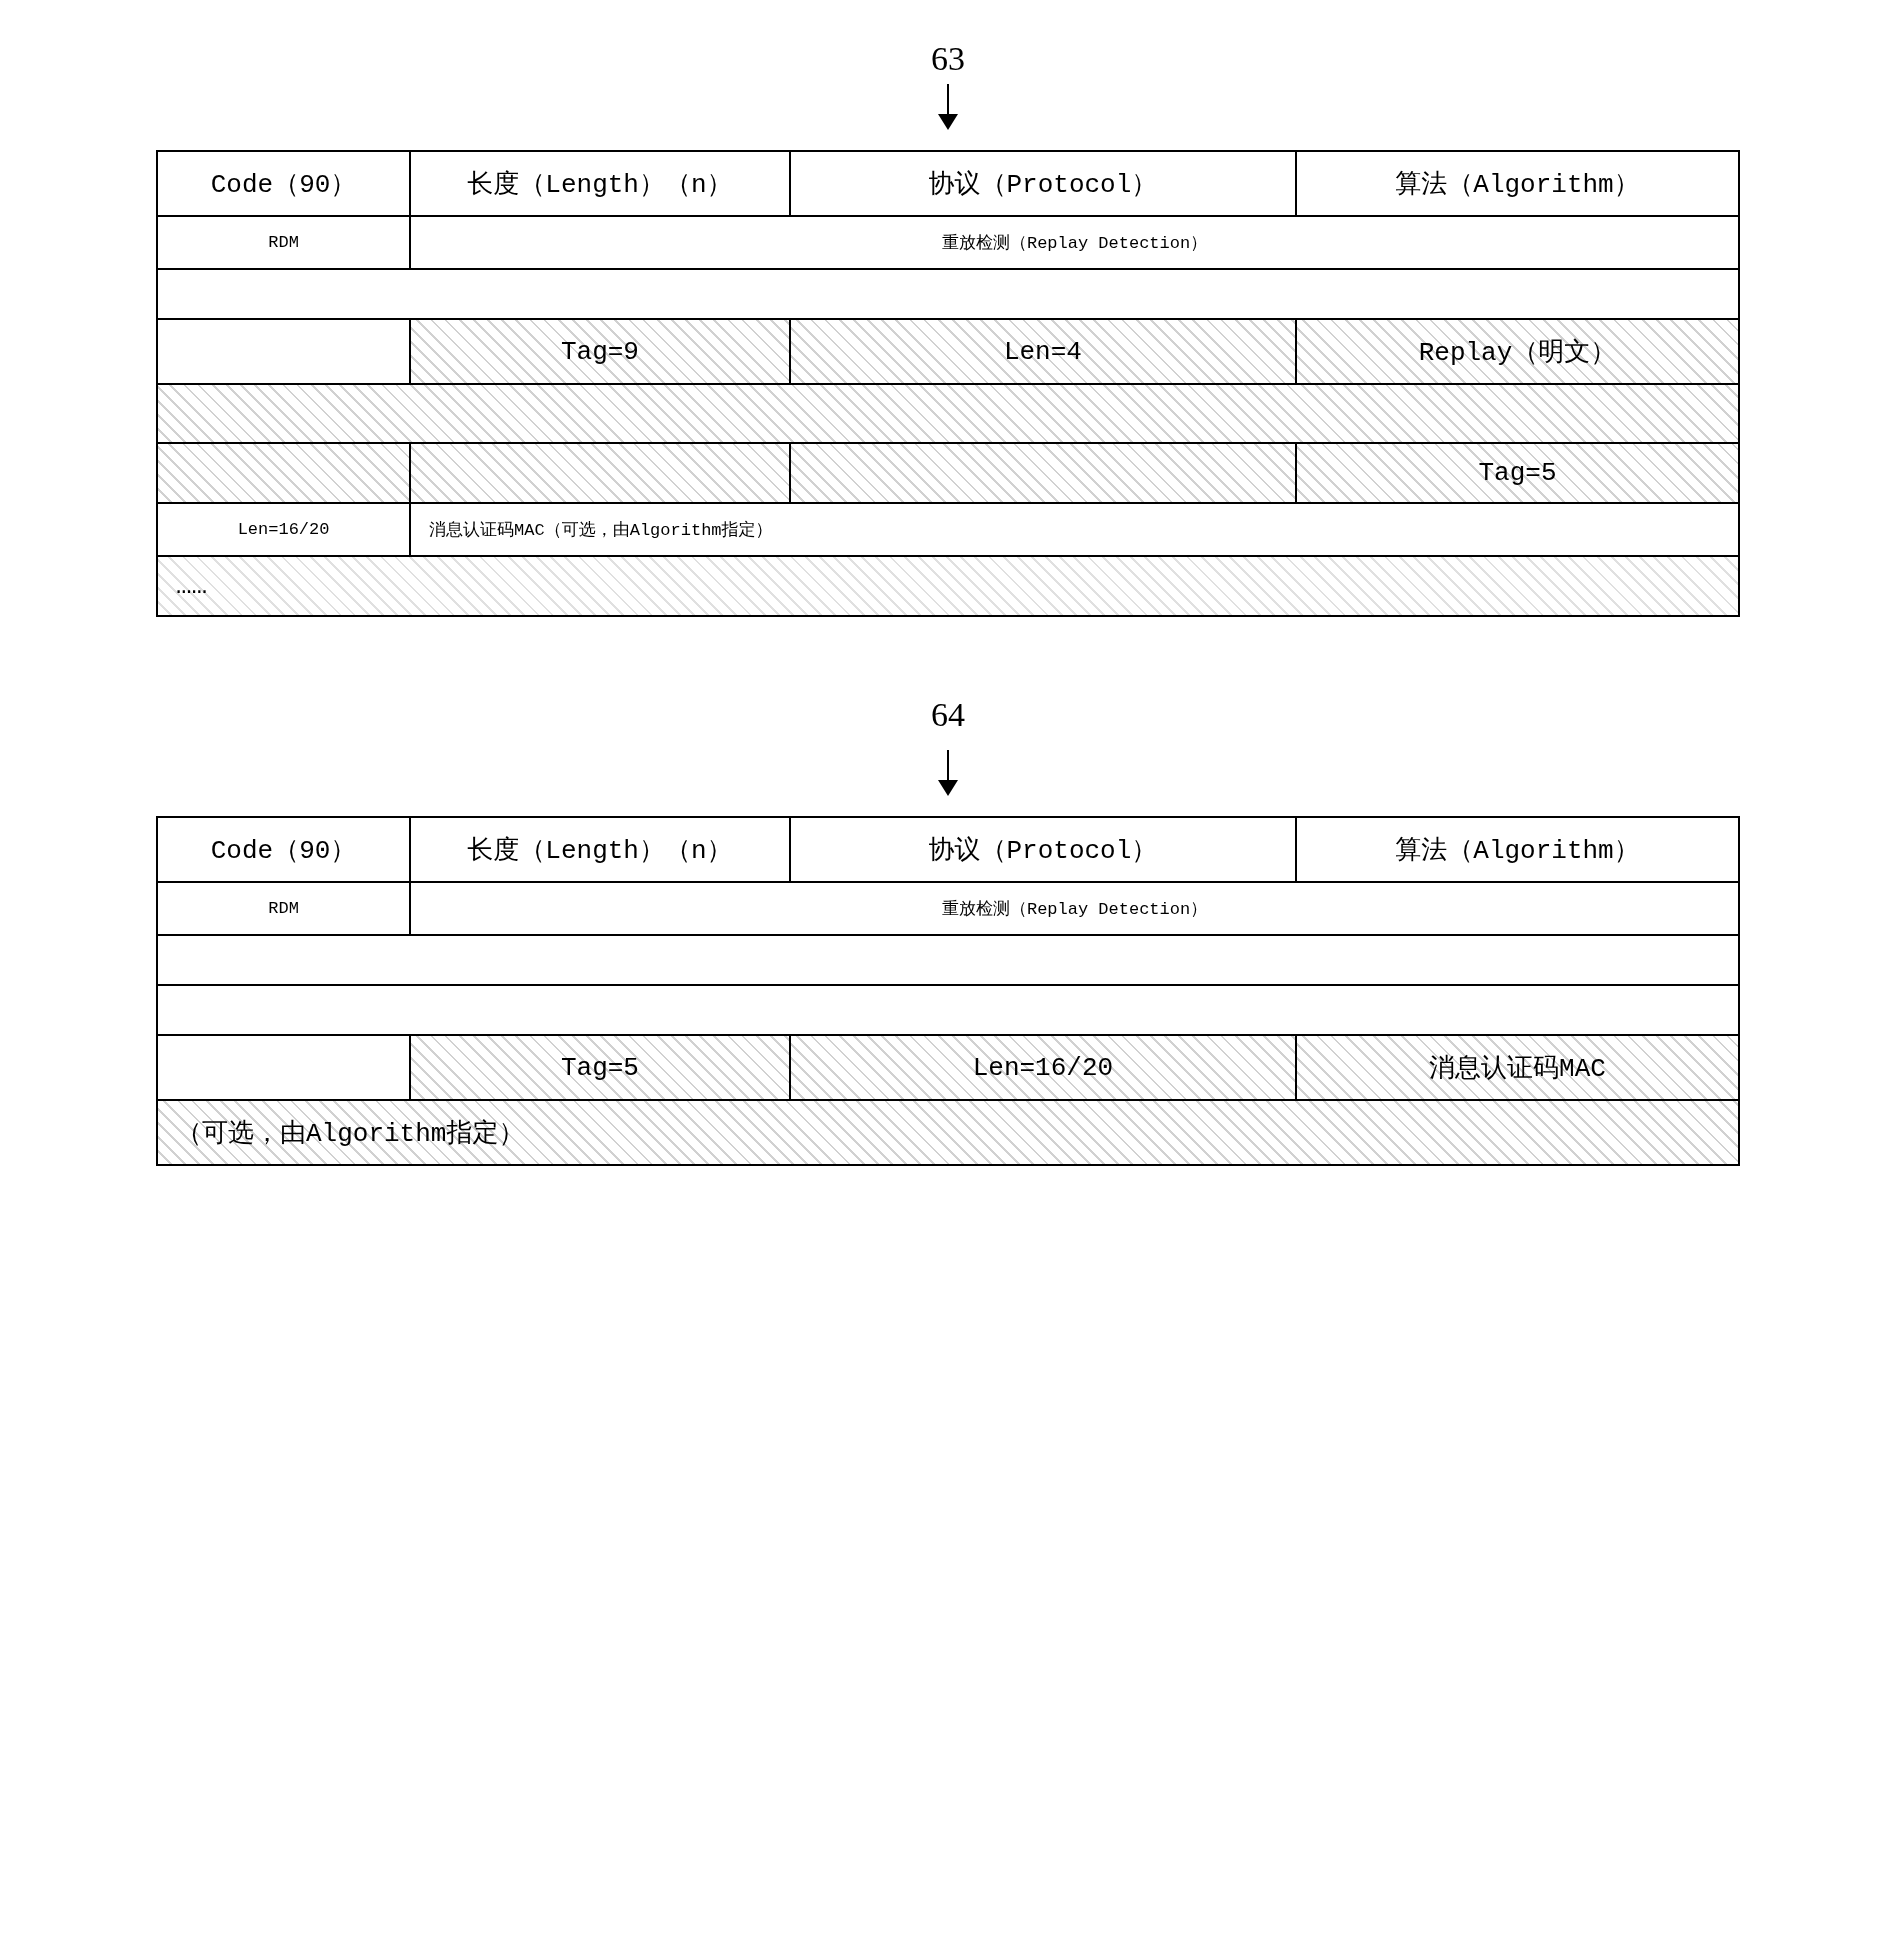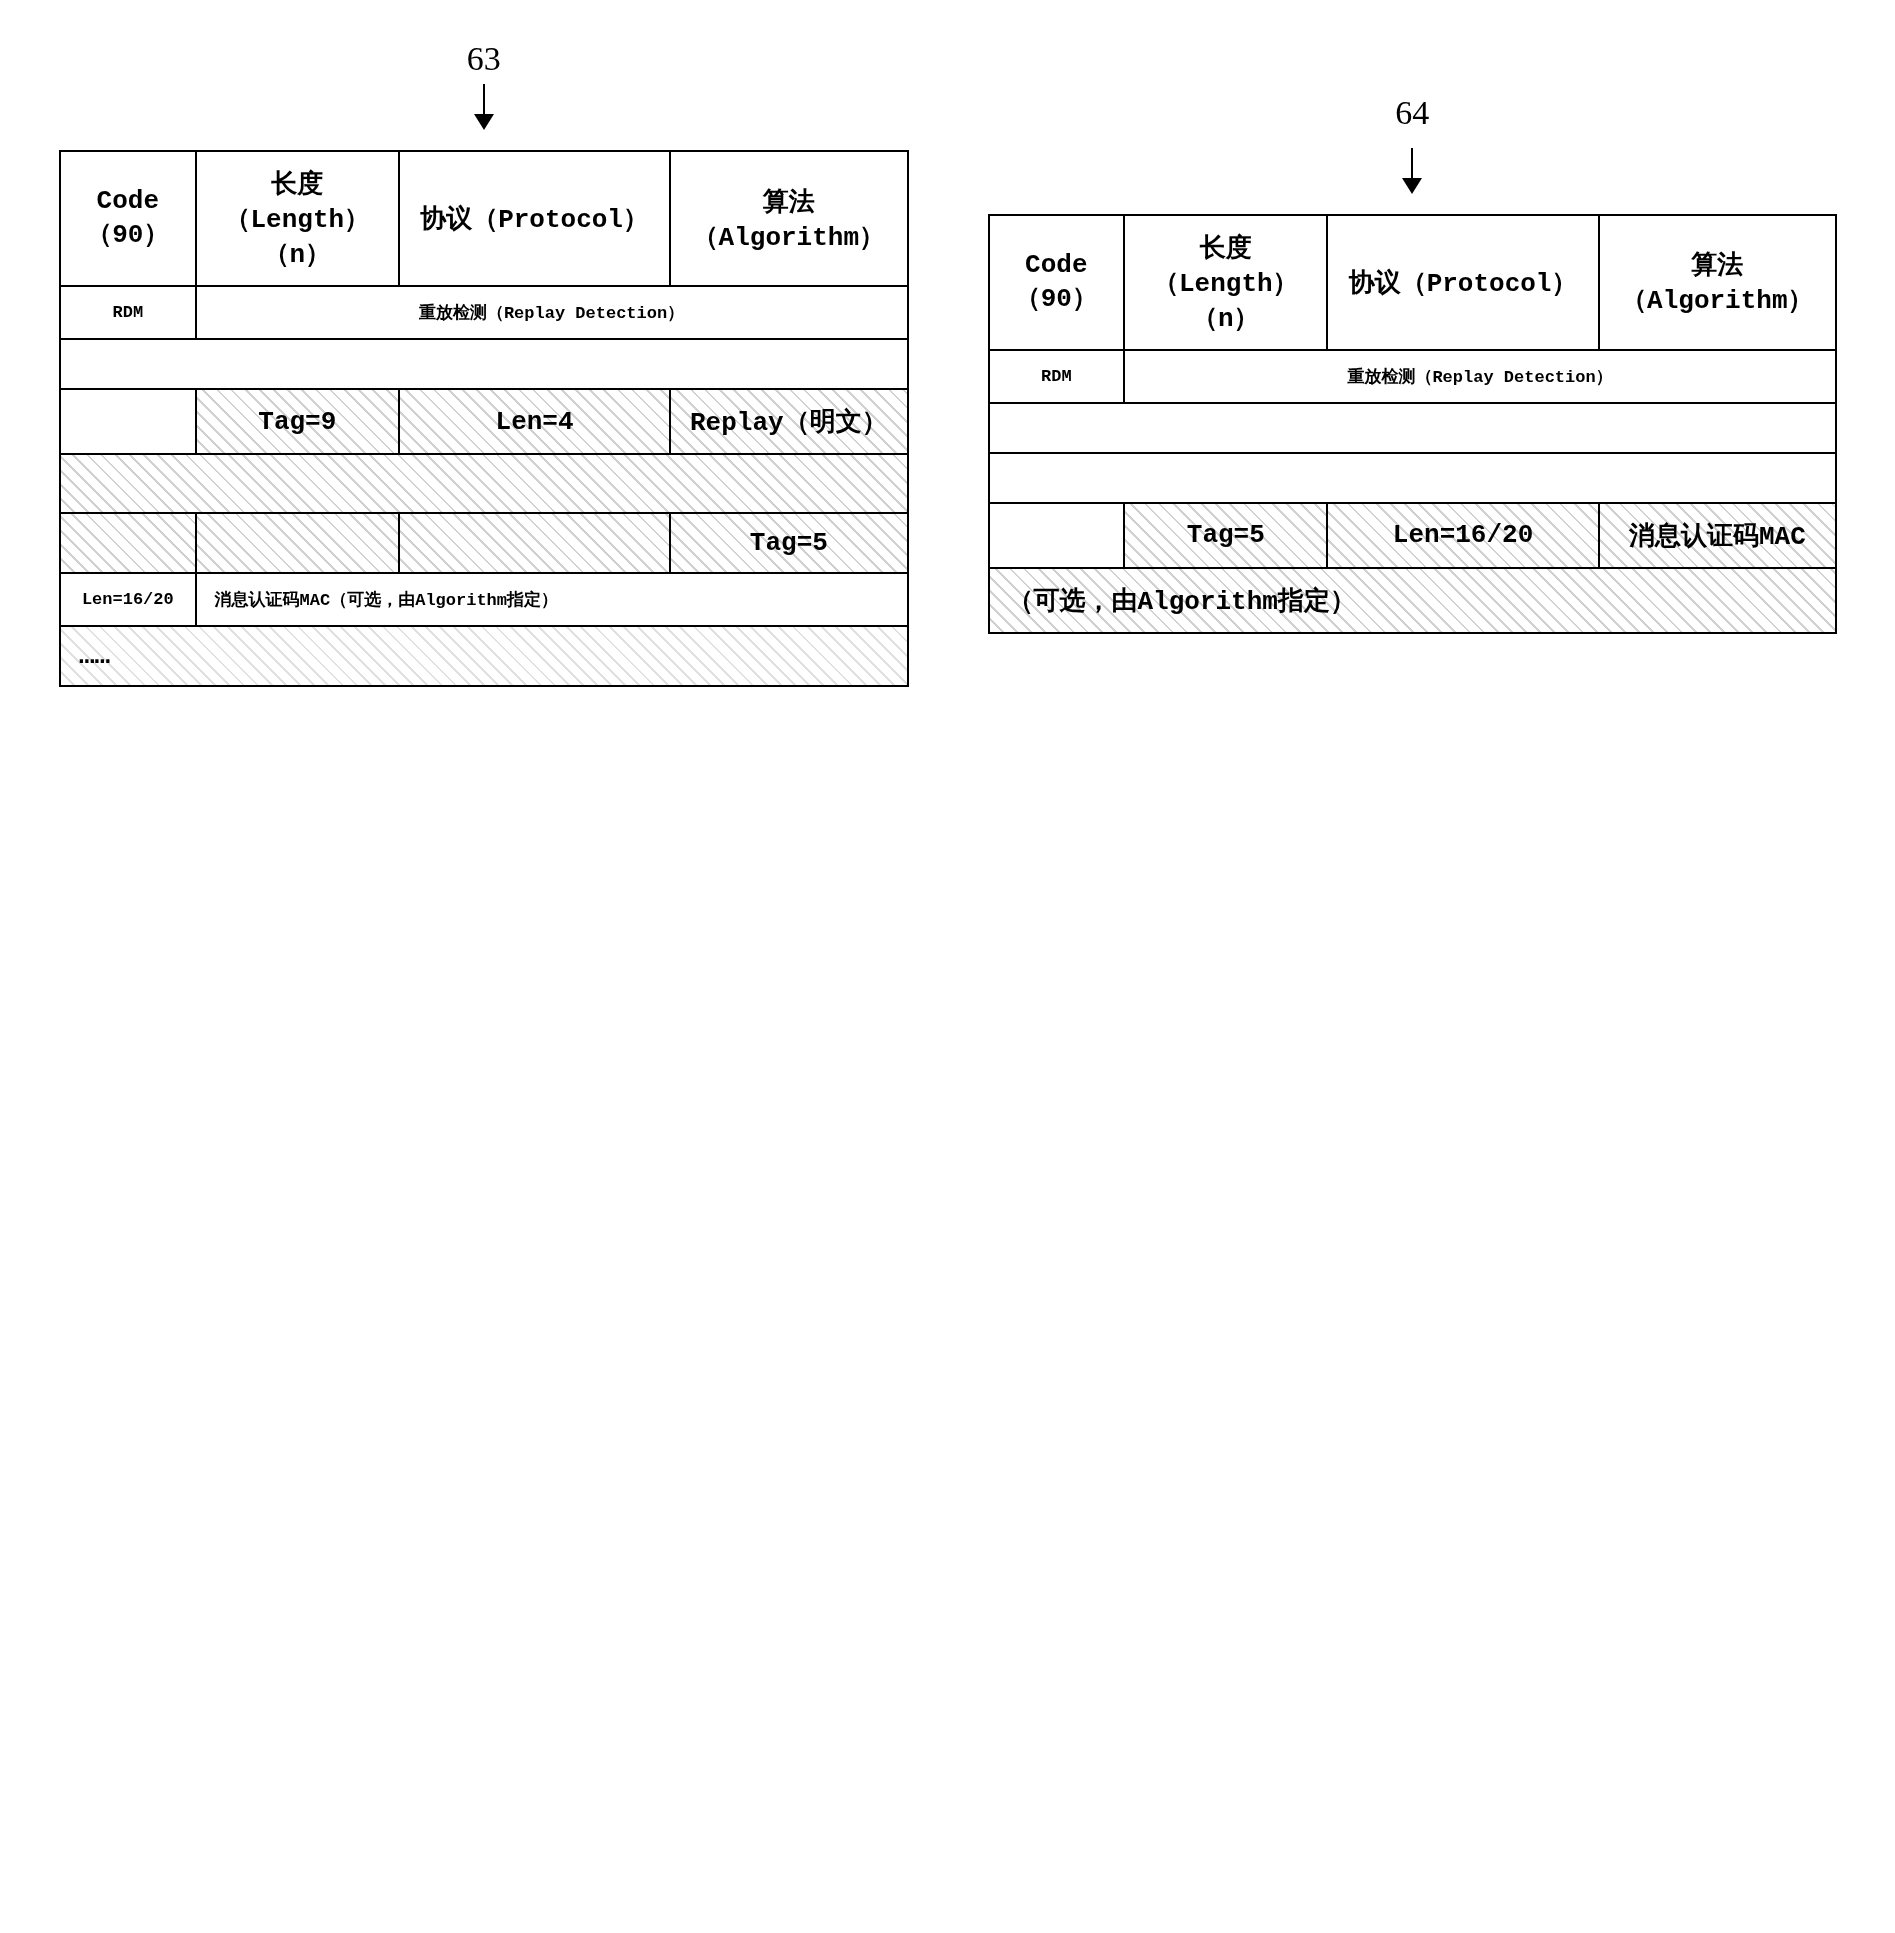--- a/index.html
+++ b/index.html
@@ -10,21 +10,21 @@
       flex-direction: column;
       align-items: center;
       padding: 40px 59px;
       width: 1896px;
       min-height: 1934px;
     }
 
     .diagram-container {
       width: 100%;
       display: flex;
-      flex-direction: row;
+      flex-direction: column;
       align-items: center;
       gap: 79px;
     }
 
     .figure-block {
       width: 1584px;
       display: flex;
       flex-direction: column;
       align-items: center;
     }
@@ -65,21 +65,20 @@
       border-collapse: collapse;
       border: 2px solid #000;
     }
 
     .packet-table td, .packet-table th {
       border: 2px solid #000;
       padding: 14px 18px;
       font-size: 26px;
       font-family: 'Courier New', Courier, monospace;
       vertical-align: middle;
-      font-weight: bold;
     }
 
     .header-row td {
       text-align: center;
       font-size: 26px;
       background: #fff;
     }
 
     .data-row td {
       font-size: 17px;

